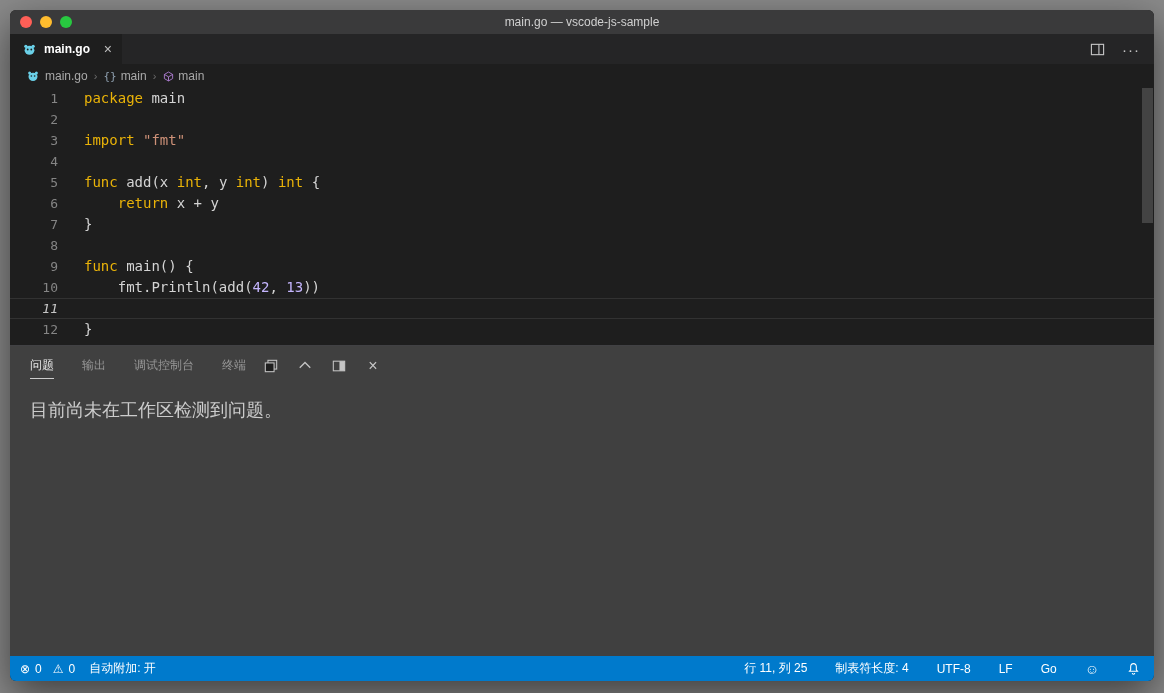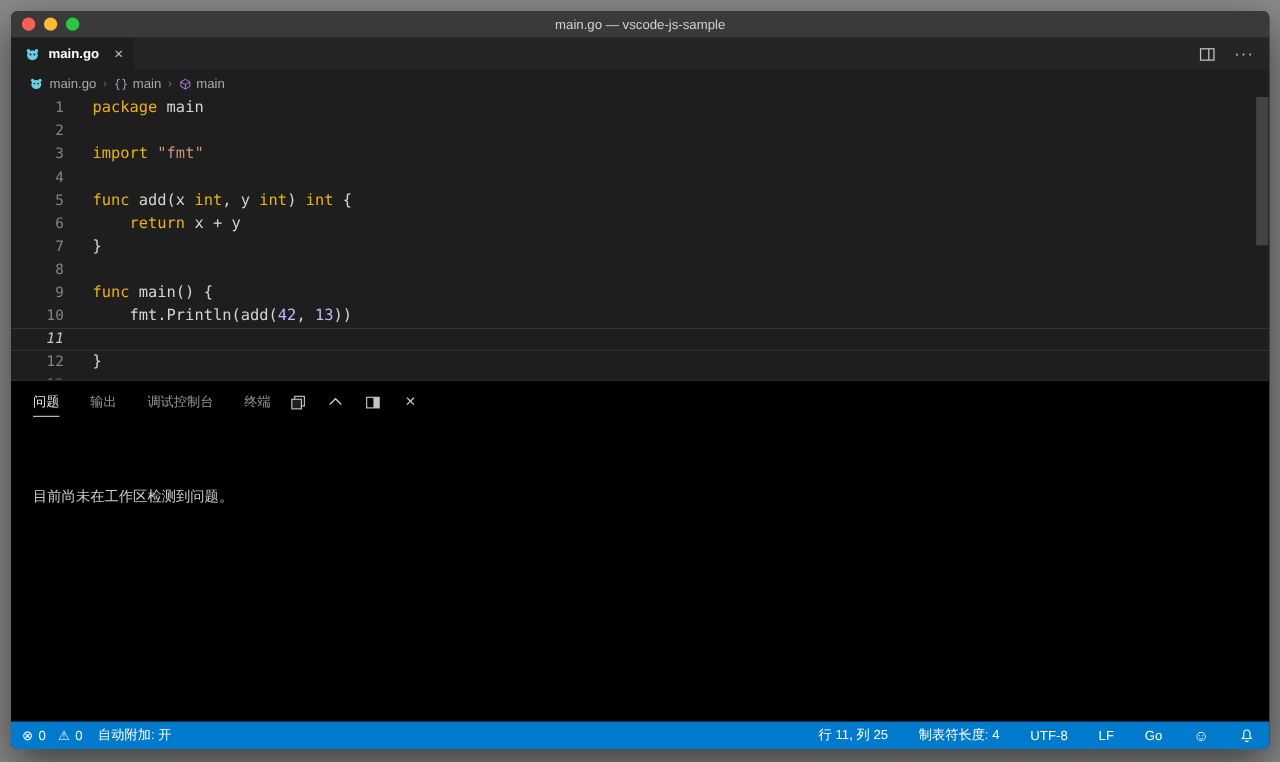--- a/index.html
+++ b/index.html
@@ -44,29 +44,29 @@
   .code { padding-left:26px; white-space:pre; color:#d4d4d4; }
   .kw  { color:#eab308; }
   .str { color:#ce9178; }
   .num { color:#c4b5fd; }
   .txt { color:#d4d4d4; }
   .boxed { outline:1px solid #888888; }
   .cursor { display:inline-block; width:2px; height:15px; background:#eeeeee; margin:0 -1px; vertical-align:middle; }
   .scrollbar { position:absolute; right:0; top:0; width:13px; height:100%; }
   .scroll-thumb { position:absolute; right:1px; top:0; width:11px; height:135px; background:rgba(130,130,130,0.38); }
   
-  .panel { flex:0 0 311px; border-top:1px solid #414144; background:#000000; display:flex; flex-direction:column;gap:44px; }
+  .panel { flex:0 0 311px; border-top:1px solid #414144; background:#404040; display:flex; flex-direction:column; }
   .panel-header { flex:0 0 40px; display:flex; align-items:center; padding:0 12px 0 20px; }
   .panel-tabs { display:flex; gap:28px; }
   .panel-tab { font-size:12px; color:#969696; padding:4px 0; cursor:default; }
   .panel-tab.active { color:#e7e7e7; border-bottom:1px solid #cccccc; }
   .panel-filter { margin-left:auto; width:392px; height:24px; background:#3c3c3c; display:flex; align-items:center; padding:0 8px; }
   .filter-placeholder { color:#9b9b9b; font-size:12px; flex:1 1 auto; white-space:nowrap; overflow:hidden; }
   .panel-actions { display:flex; align-items:center; gap:16px; margin-left:16px; color:#c5c5c5; }
-  .panel-body { padding:12px 20px; color:#cccccc; font-size:13px; }
+  .panel-body { padding:12px 20px; color:#cccccc; font-size:18px; }
   
   .statusbar { flex:0 0 25px; background:#007acc; color:#ffffff; display:flex; align-items:center; font-size:12px; padding:0 10px; }
   .sb-left { display:flex; align-items:center; gap:14px; }
   .sb-right { margin-left:auto; display:flex; align-items:center; gap:28px; padding-right:4px; }
   .sb-item { display:flex; align-items:center; gap:5px; white-space:nowrap; }
   .sb-icon { font-size:12px; line-height:1; }
   svg { display:block; }
 </style>
 </head>
 <body>

